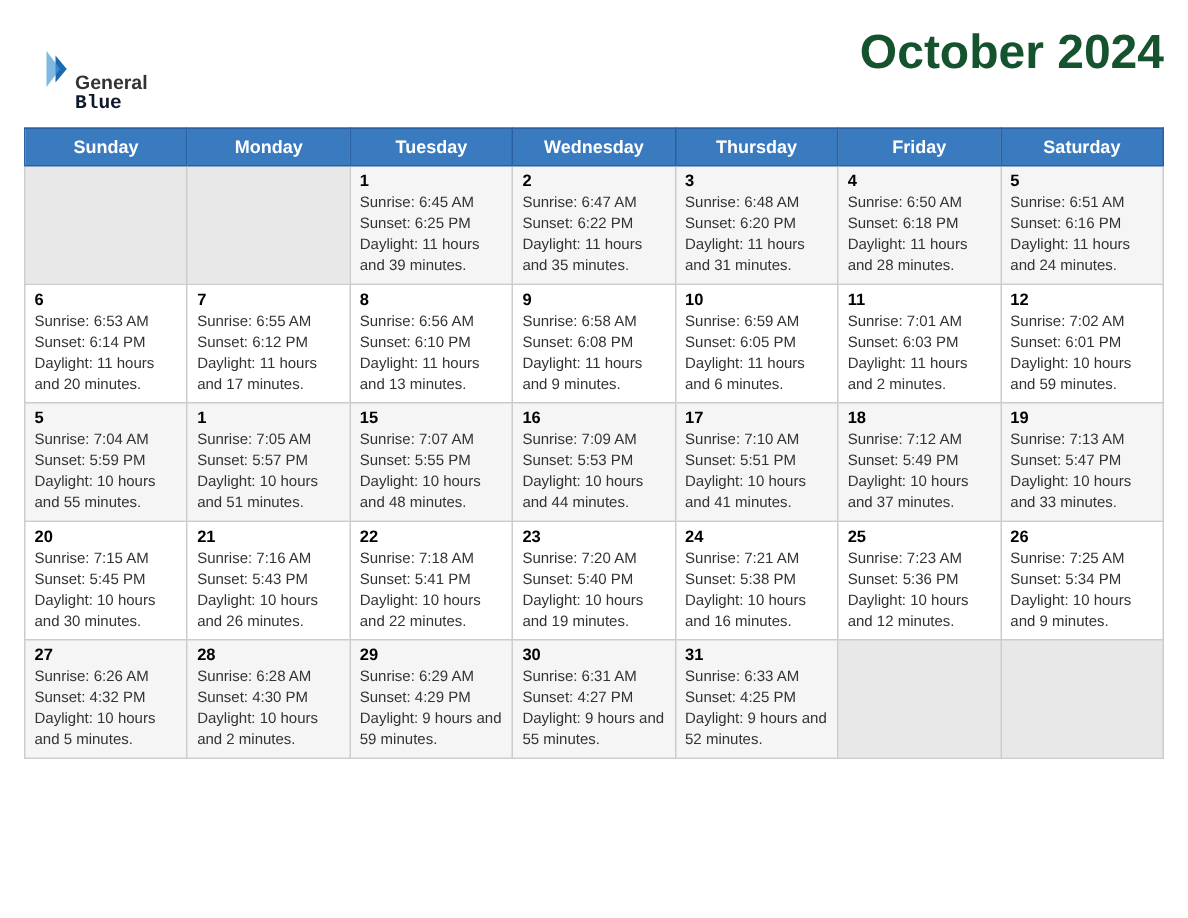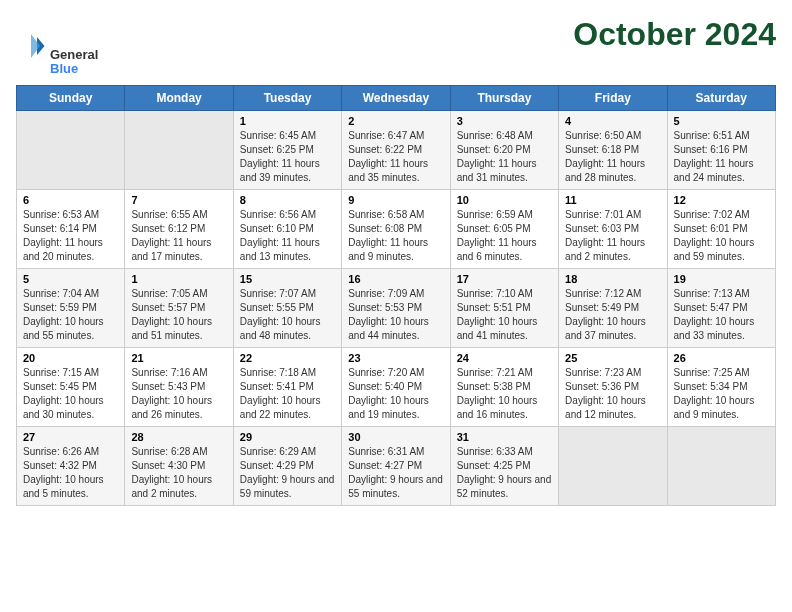--- a/index.html
+++ b/index.html
@@ -23,21 +23,21 @@
     }
     .logo-text {
       display: flex;
       flex-direction: column;
       font-size: 13px;
       font-weight: bold;
       line-height: 1.1;
       color: #333;
     }
     .logo-text span:first-child { color: #333; margin-top: 32px; }
-    .logo-blue { color: #3b82f6; }
+    .logo-blue { color: #0f172a; font-family: Liberation Mono, monospace; }
     .logo-icon {
       width: 30px;
       height: 30px;
     }
     .title-area {
       text-align: right;
     }
     .month-title {
       font-size: 32px;
       font-weight: bold;

